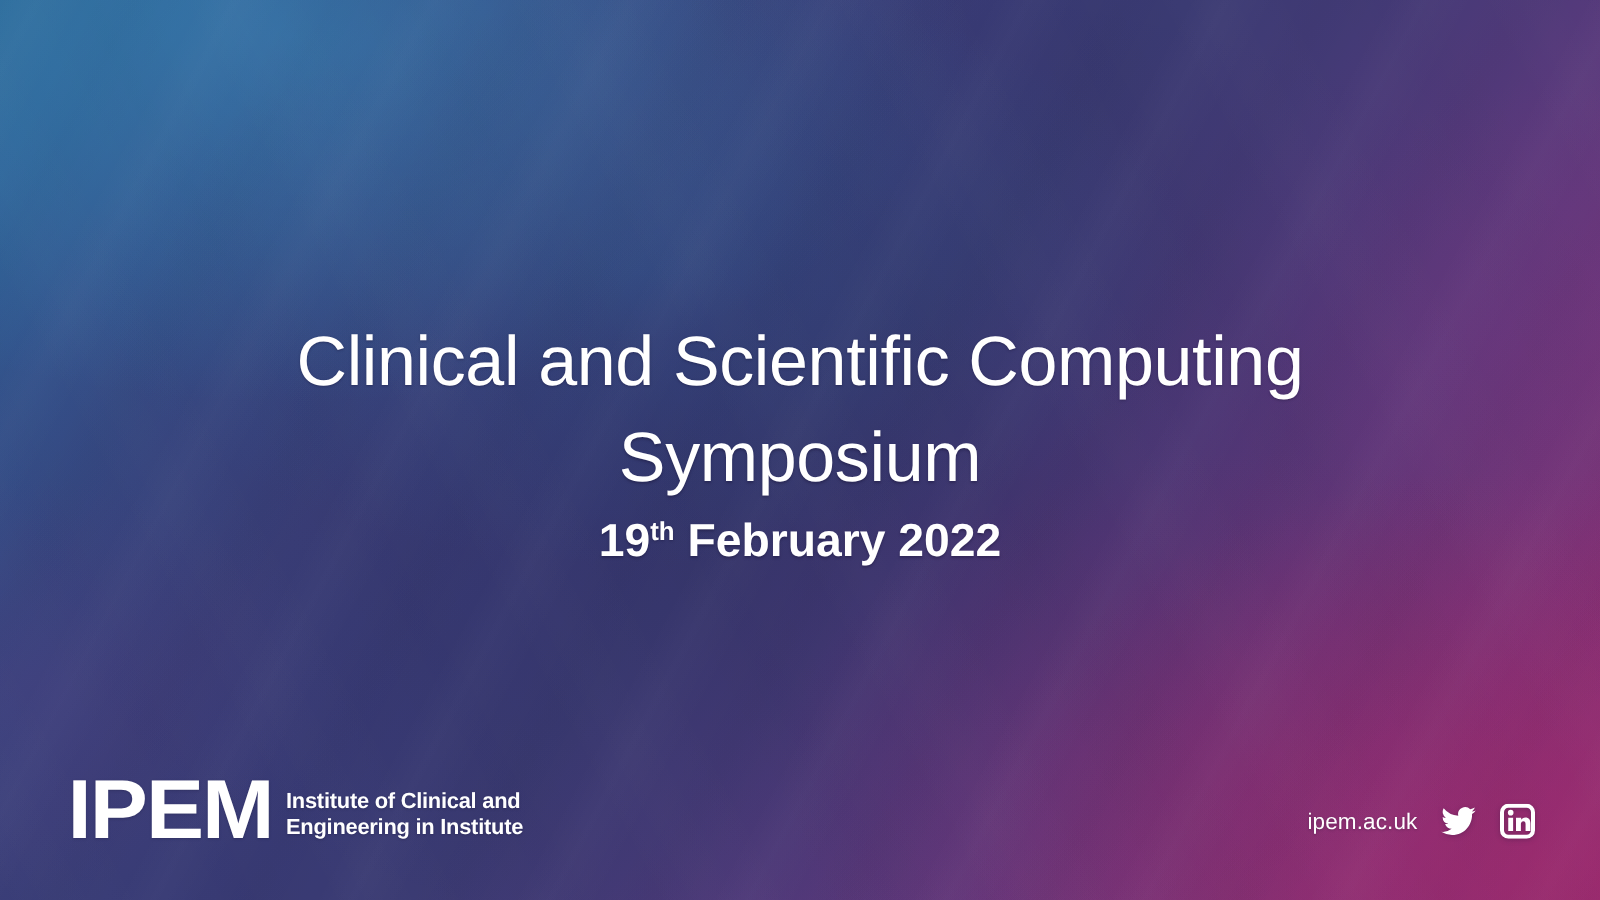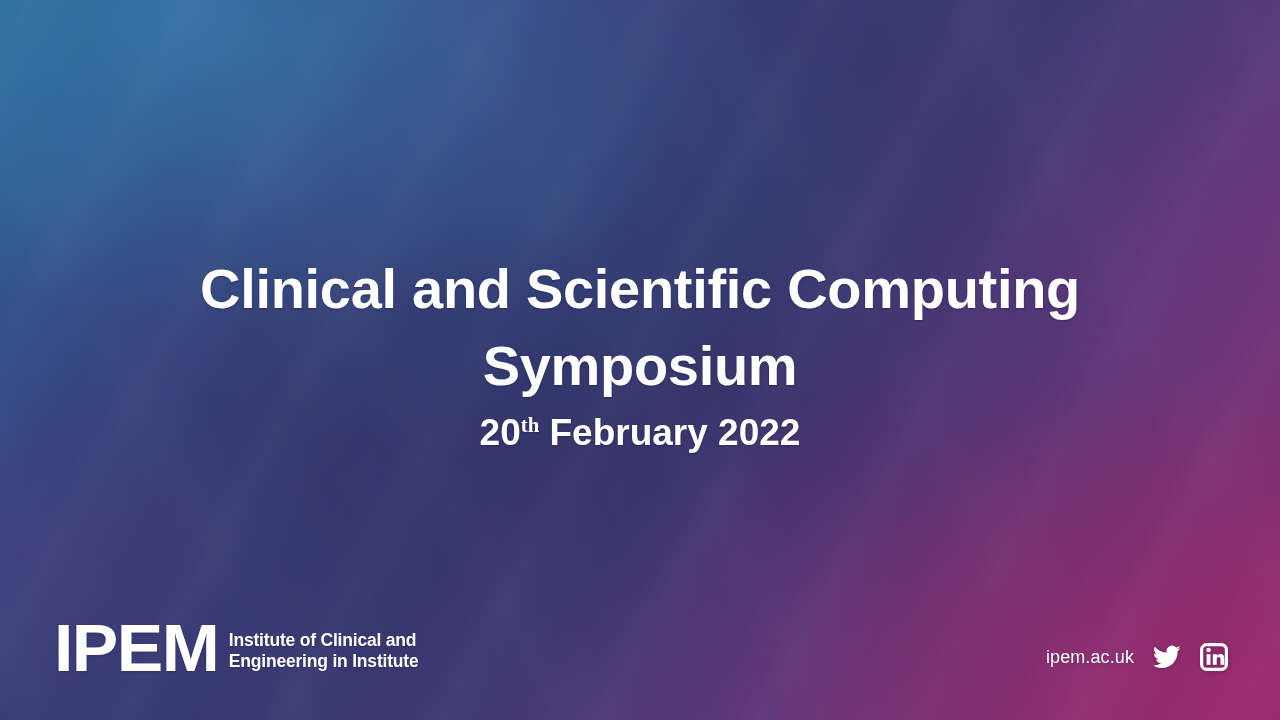--- a/index.html
+++ b/index.html
@@ -91,41 +91,40 @@
     position: absolute;
     left: 0;
     right: 0;
     top: 250px;
     text-align: center;
     color: #ffffff;
   }
   .slide-title {
     margin: 0;
     font-size: 56px;
-    font-weight: 700;
+    font-weight: 400;
     line-height: 1.38;
     letter-spacing: -0.3px;
     text-shadow: 0 1px 2px rgba(20,15,45,0.35);
     padding: 0 90px;
   }
   .slide-date {
     margin: 8px 0 0 0;
     font-size: 37px;
     font-weight: 700;
     line-height: 1.1;
     letter-spacing: 0px;
     text-shadow: 0 1px 2px rgba(20,15,45,0.35);
   }
   .slide-date sup {
     font-size: 0.56em;
     font-weight: 700;
     vertical-align: super;
     line-height: 0;
     letter-spacing: 0;
-    font-family: Liberation Serif, serif;
   }
 
   
   .logo {
     position: absolute;
     left: 54px;
     bottom: 44px;
     display: flex;
     align-items: center;
     gap: 17px;
@@ -182,21 +181,21 @@
 
   <div class="tex tex-a"></div>
   <div class="tex tex-b"></div>
   <div class="tex tex-e"></div>
   <div class="tex tex-c"></div>
   <div class="tex tex-d"></div>
   <div class="tex tex-f"></div>
 
   <div class="title-block">
     <h1 class="slide-title">Clinical and Scientific Computing Symposium</h1>
-    <p class="slide-date"><span>20</span><sup>th</sup><span> February 2022</span></p>
+    <p class="slide-date"><span>19</span><sup>th</sup><span> February 2022</span></p>
   </div>
 
   <div class="logo">
     <div class="logo-mark">IPEM</div>
     <div class="logo-tagline">
       <div>Institute of Clinical and</div>
       <div>Engineering in Institute</div>
     </div>
   </div>
 

